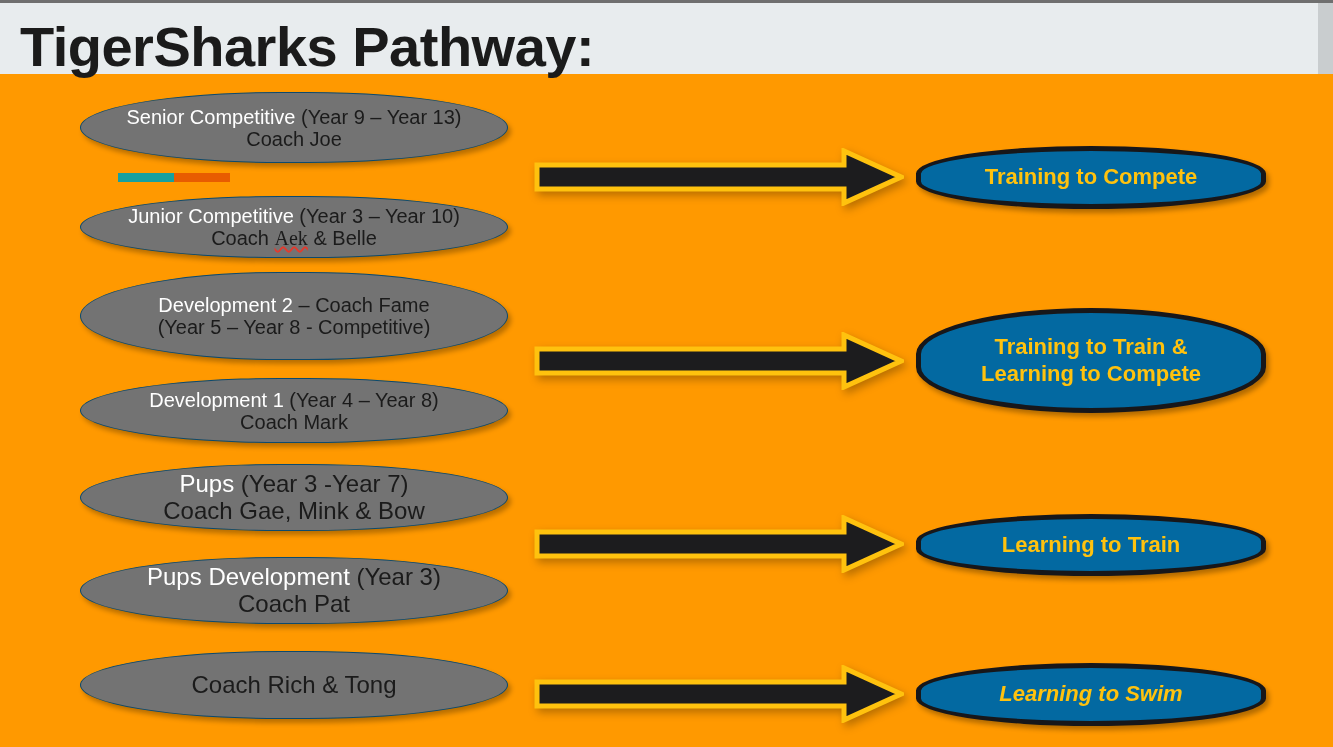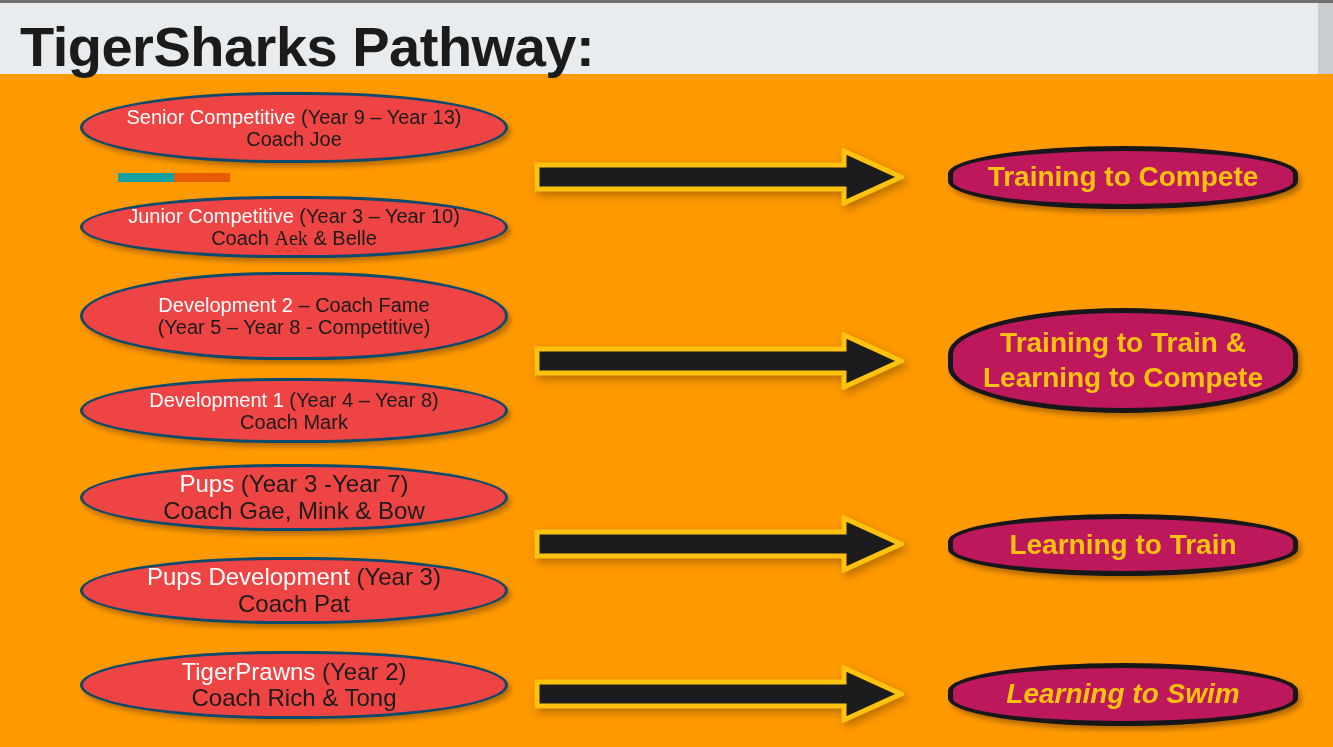--- a/index.html
+++ b/index.html
@@ -30,22 +30,22 @@
     position:absolute;left:20px;top:14px;
     font-size:56px;font-weight:bold;color:#1b1b1b;
     letter-spacing:-0.5px;white-space:nowrap;
     font-family:"Liberation Sans", sans-serif;
   }
 
   
   .pill{
     position:absolute;
     left:80px;width:428px;
-    background:#ef4444;
-    border:3px solid #0c4a6e;
+    background:#737373;
+    border:1px solid #0c4a6e;
     border-radius:200px/50%;
     box-sizing:border-box;
     display:flex;align-items:center;justify-content:center;
     text-align:center;
     line-height:1.10;
     box-shadow:3px 4px 5px rgba(0,0,0,0.28);
   }
   .pill .txt{display:block;width:100%;padding:0 12px;box-sizing:border-box;}
   .pill .l{display:block;white-space:nowrap;}
   .w{color:#ffffff;}
@@ -83,30 +83,30 @@
   }
   .arrow svg{display:block;width:100%;height:100%;
     filter:drop-shadow(3px 4px 4px rgba(0,0,0,0.28));}
   #arrow-0{top:148px;}
   #arrow-1{top:332px;}
   #arrow-2{top:515px;}
   #arrow-3{top:665px;}
 
   
   .outcome{
-    position:absolute;left:948px;width:350px;
-    background:#be185d;
+    position:absolute;left:916px;width:350px;
+    background:#0369a1;
     border:5px solid #17171a;
     border-radius:200px/50%;
     box-sizing:border-box;
     display:flex;align-items:center;justify-content:center;
     text-align:center;
     color:#ffc20e;
     font-weight:bold;
-    font-size:28px;
+    font-size:22px;
     line-height:1.22;
     box-shadow:3px 4px 5px rgba(0,0,0,0.30);
   }
   .outcome .l{display:block;white-space:nowrap;}
   #outcome-0{top:146px;height:63px;}
   #outcome-1{top:308px;height:105px;}
   #outcome-2{top:514px;height:62px;}
   #outcome-3{top:663px;height:63px;font-style:italic;}
 </style>
 </head>
@@ -160,21 +160,20 @@
 
 <div class="pill" id="pill-5">
   <span class="txt">
     <span class="l"><span class="w">Pups Development</span><span class="d"> (Year 3)</span></span>
     <span class="l d">Coach Pat</span>
   </span>
 </div>
 
 <div class="pill" id="pill-6">
   <span class="txt">
-    <span class="l"><span class="w">TigerPrawns</span><span class="d"> (Year 2)</span></span>
     <span class="l d">Coach Rich &amp; Tong</span>
   </span>
 </div>
 
 <div class="arrow" id="arrow-0">
   <svg viewBox="0 0 370 58" preserveAspectRatio="none" aria-hidden="true">
     <polygon points="3,17 310,17 310,3 367,29 310,55 310,41 3,41" fill="#1c1c1e" stroke="#ffc20e" stroke-width="5" stroke-linejoin="miter"></polygon>
   </svg>
 </div>
 

